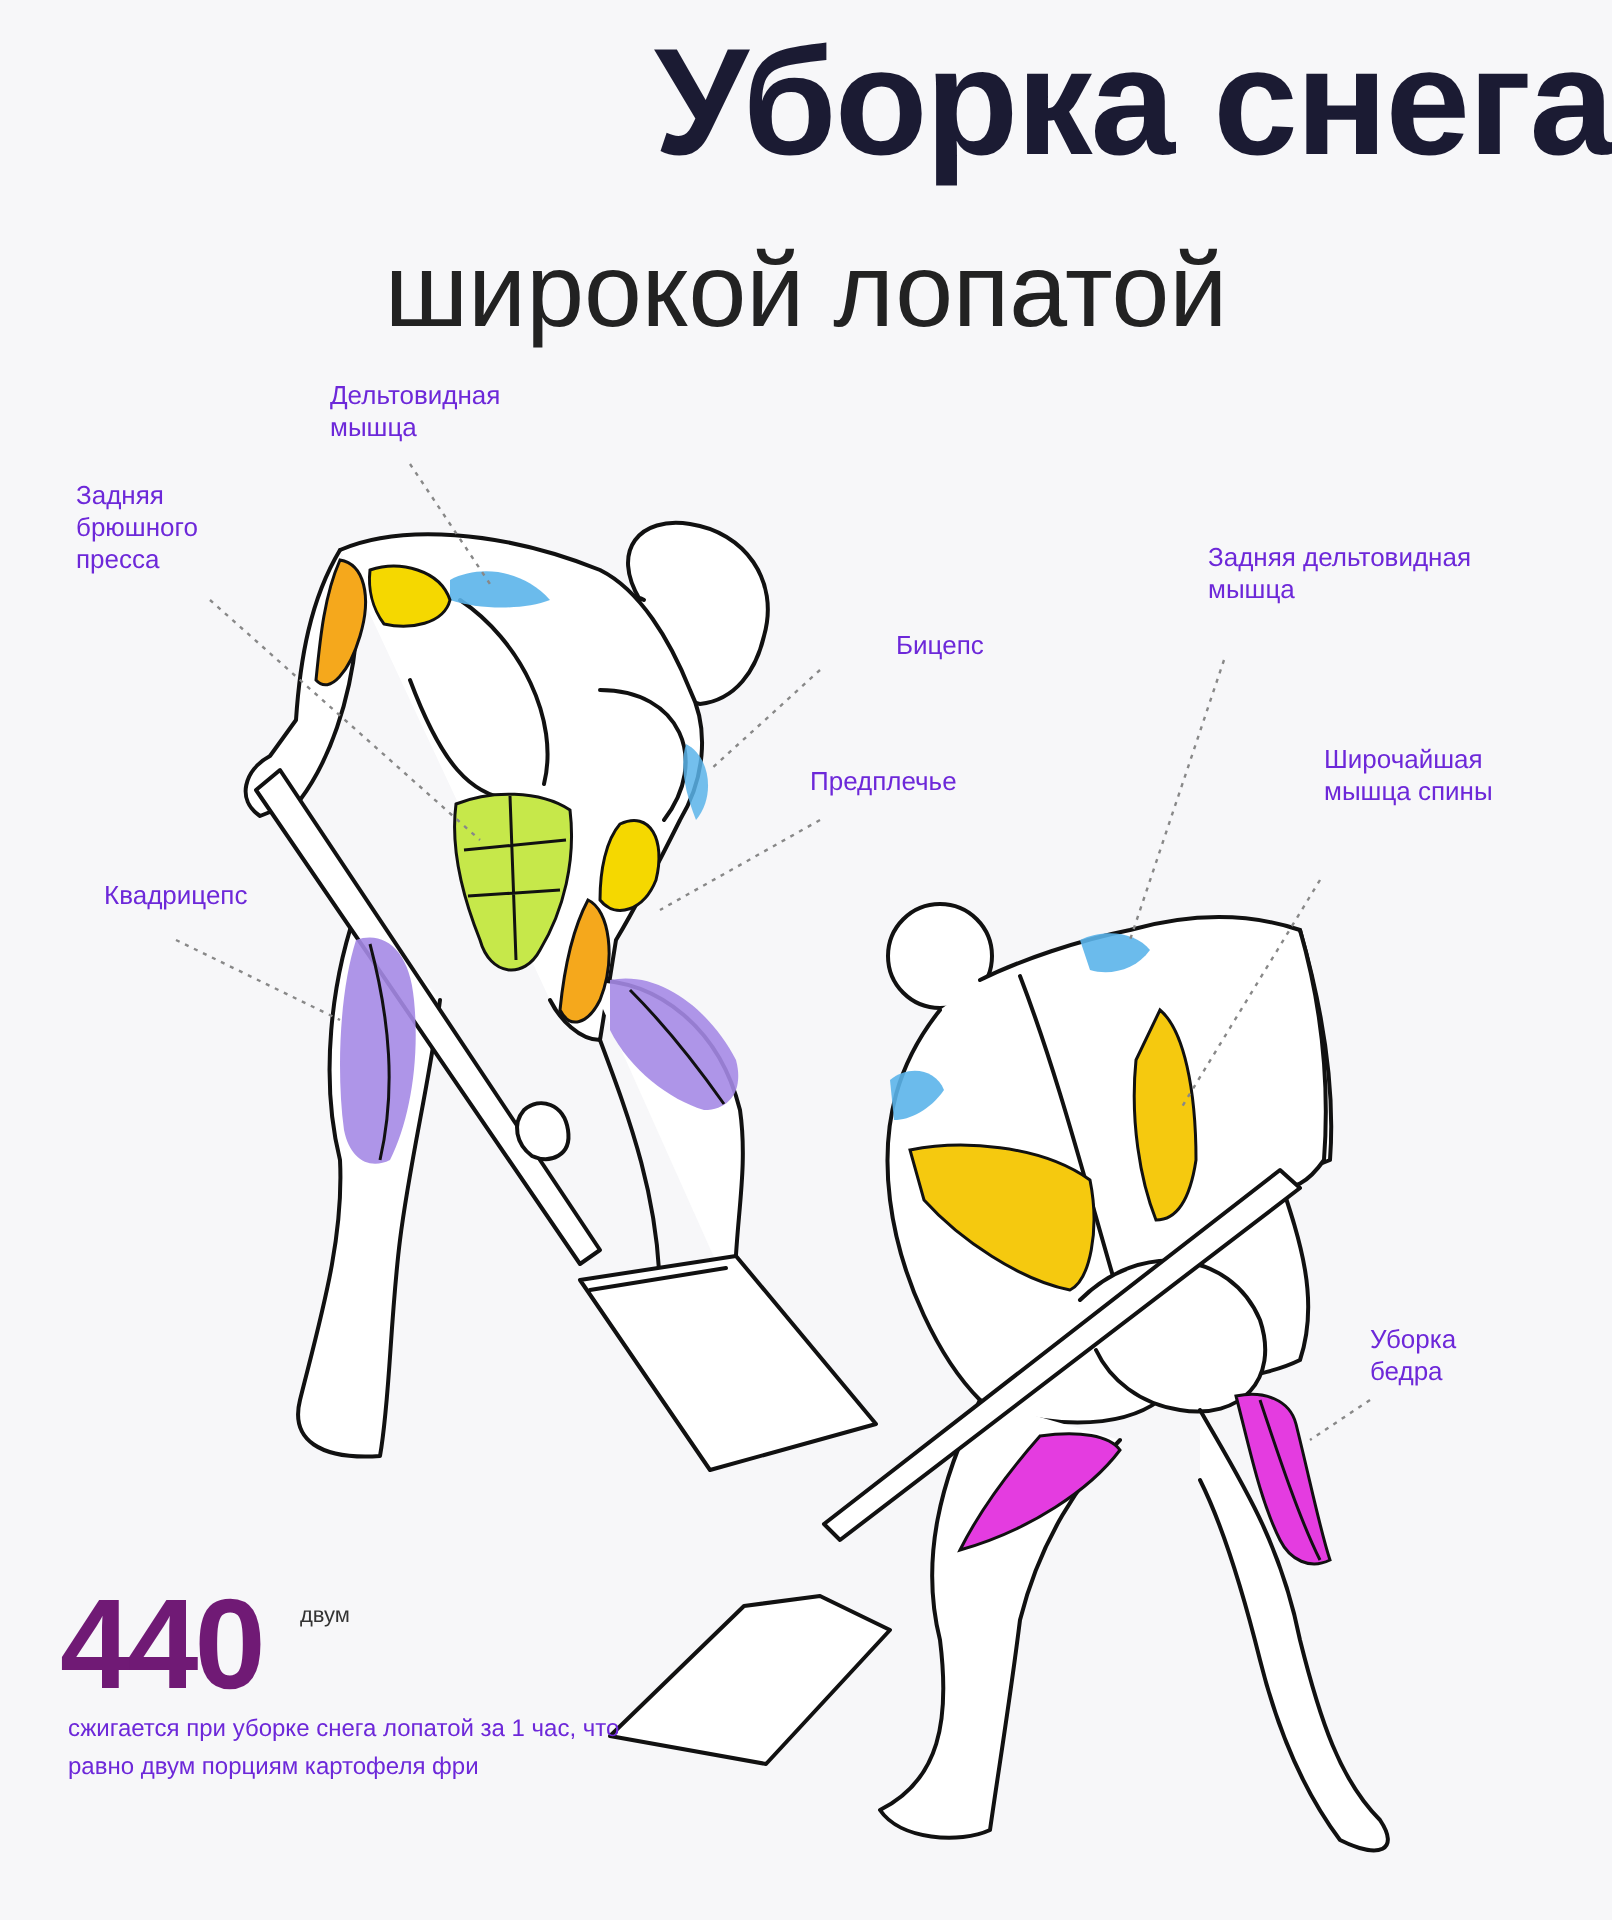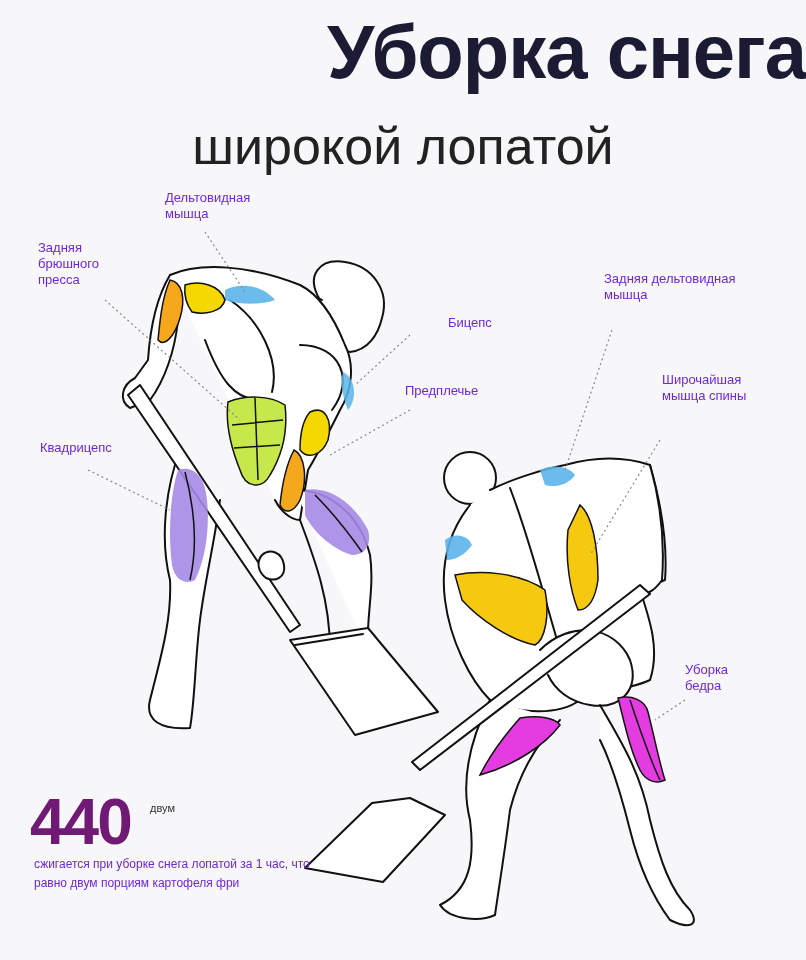--- a/index.html
+++ b/index.html
@@ -132,20 +132,20 @@
     <path d="M612,330 L565,470"></path>
     <path d="M660,440 L590,555"></path>
     <path d="M685,700 L655,720"></path>
   </g>
 </svg>
 
 <div class="label" style="left:165px; top:190px; width:110px;">Дельтовидная мышца</div>
 <div class="label" style="left:38px; top:240px; width:80px;">Задняя брюшного пресса</div>
 <div class="label" style="left:407px; top:315px;margin-left:41px;">Бицепс</div>
 <div class="label" style="left:405px; top:383px;">Предплечье</div>
-<div class="label" style="left:40px; top:440px;">Квадрицепс</div>
+<div class="label" style="left:52px; top:440px;">Квадрицепс</div>
 <div class="label" style="left:604px; top:271px; width:170px;">Задняя дельтовидная мышца</div>
 <div class="label" style="left:662px; top:372px; width:90px;">Широчайшая мышца спины</div>
 <div class="label" style="left:685px; top:662px; width:70px;">Уборка бедра</div>
 
 <div class="kcal-num">440</div>
 <div class="kcal-unit">двум</div>
 <div class="kcal-desc">сжигается при уборке снега лопатой за 1 час, что равно двум порциям картофеля фри</div>
 
 </body></html>

